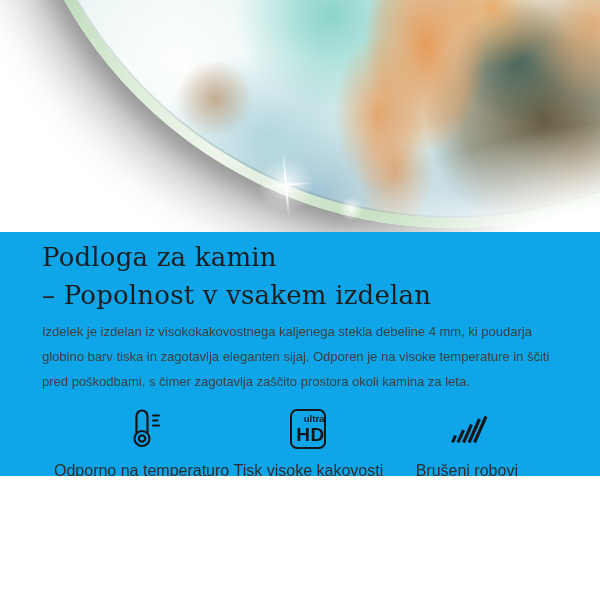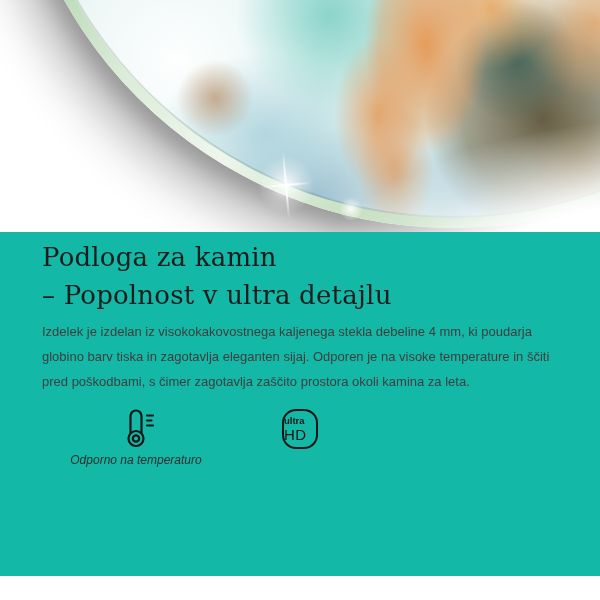--- a/index.html
+++ b/index.html
@@ -1,21 +1,21 @@
 <!DOCTYPE html>
 <html><head>
 <meta charset="utf-8">
 <style>
   * { margin:0; padding:0; box-sizing:border-box; }
   html,body { background:#fff; }
   .page {
     position:relative;
-    width:600px; height:576px;
+    width:600px; height:476px;
     overflow:hidden;
-    background:#14b8a6;
+    background:#0ea5e9;
     font-family:"Liberation Sans","DejaVu Sans",sans-serif;
   }
 
   
   .hero {
     position:relative;
     width:600px; height:232px;
     overflow:hidden;
     background:#fff;
   }
@@ -85,50 +85,50 @@
 
   
   .features {
     margin:13px 12px 0;
     display:grid;
     grid-template-columns:repeat(3,1fr);
     row-gap:16px;
   }
   .feature { display:flex; flex-direction:column; align-items:center; }
   .ficon { height:44px; display:flex; align-items:center; justify-content:center; color:#161616; }
-  .flabel { margin-top:2px; font-size:12px; color:#2d2d2d; white-space:nowrap;font-style:italic; }
+  .flabel { margin-top:11px; font-size:16px; color:#2d2d2d; white-space:nowrap; }
 
   .uhd {
     width:36px; height:40px;
-    border:2.6px solid #161616; border-radius:14px;
-    display:flex; flex-direction:column; align-items:flex-start; justify-content:center;
+    border:2.6px solid #161616; border-radius:7px;
+    display:flex; flex-direction:column; align-items:flex-end; justify-content:center;
     color:#161616;
   }
   .uhd-top { font-size:9.5px; font-weight:700; line-height:1; }
-  .uhd-bottom { font-size:15px; font-weight:400; line-height:1; margin-top:1px; letter-spacing:.3px; }
+  .uhd-bottom { font-size:19px; font-weight:700; line-height:1; margin-top:1px; letter-spacing:.3px; }
 </style>
 </head>
 <body>
 
 <div class="page">
 
   <section class="hero">
     <div class="glass-edge"></div>
     <div class="glass-art"></div>
     <div class="hero-fade"></div>
     <div class="sparkle">
       <i class="glow"></i>
         <i class="ray-v"></i>
         <i class="ray-h"></i>
     </div>
     <div class="sparkle-small"></div>
   </section>
 
   <section class="content">
-    <h1 class="page-title"><span>Podloga za kamin</span><br><span>– Popolnost v ultra detajlu</span></h1>
+    <h1 class="page-title"><span>Podloga za kamin</span><br><span>– Popolnost v vsakem izdelan</span></h1>
 
     <p class="description">Izdelek je izdelan iz visokokakovostnega kaljenega stekla debeline 4 mm, ki poudarja globino barv tiska in zagotavlja eleganten sijaj. Odporen je na visoke temperature in ščiti pred poškodbami, s čimer zagotavlja zaščito prostora okoli kamina za leta.</p>
 
     <div class="features">
 
       <div class="feature">
         <div class="ficon">
           <svg width="44" height="44" viewBox="0 0 44 44" fill="none" stroke="currentColor" stroke-width="2.2" stroke-linecap="round" stroke-linejoin="round">
             <path d="M16.5 25.5 V9 a5.5 5.5 0 0 1 11 0 V25.5"></path>
             <circle cx="22" cy="31.5" r="7.5"></circle>
@@ -139,21 +139,34 @@
         <div class="flabel">Odporno na temperaturo</div>
       </div>
 
       <div class="feature">
         <div class="ficon">
           <div class="uhd">
             <span class="uhd-top">ultra</span>
             <span class="uhd-bottom">HD</span>
           </div>
         </div>
+        <div class="flabel">Tisk visoke kakovosti</div>
       </div>
 
 
 
+      <div class="feature">
+        <div class="ficon">
+          <svg width="44" height="44" viewBox="0 0 44 44" fill="none" stroke="currentColor" stroke-width="3.1" stroke-linecap="butt">
+            <path d="M7.5 35.5 L10.5 28.5"></path>
+            <path d="M13 35.5 L18.5 23"></path>
+            <path d="M18.5 35.5 L26.5 17.5"></path>
+            <path d="M24 35.5 L34.5 12"></path>
+            <path d="M29.5 35.5 L41 9.5"></path>
+          </svg>
+        </div>
+        <div class="flabel">Brušeni robovi</div>
+      </div>
 
 
     </div>
   </section>
 </div>
 
 </body></html>

